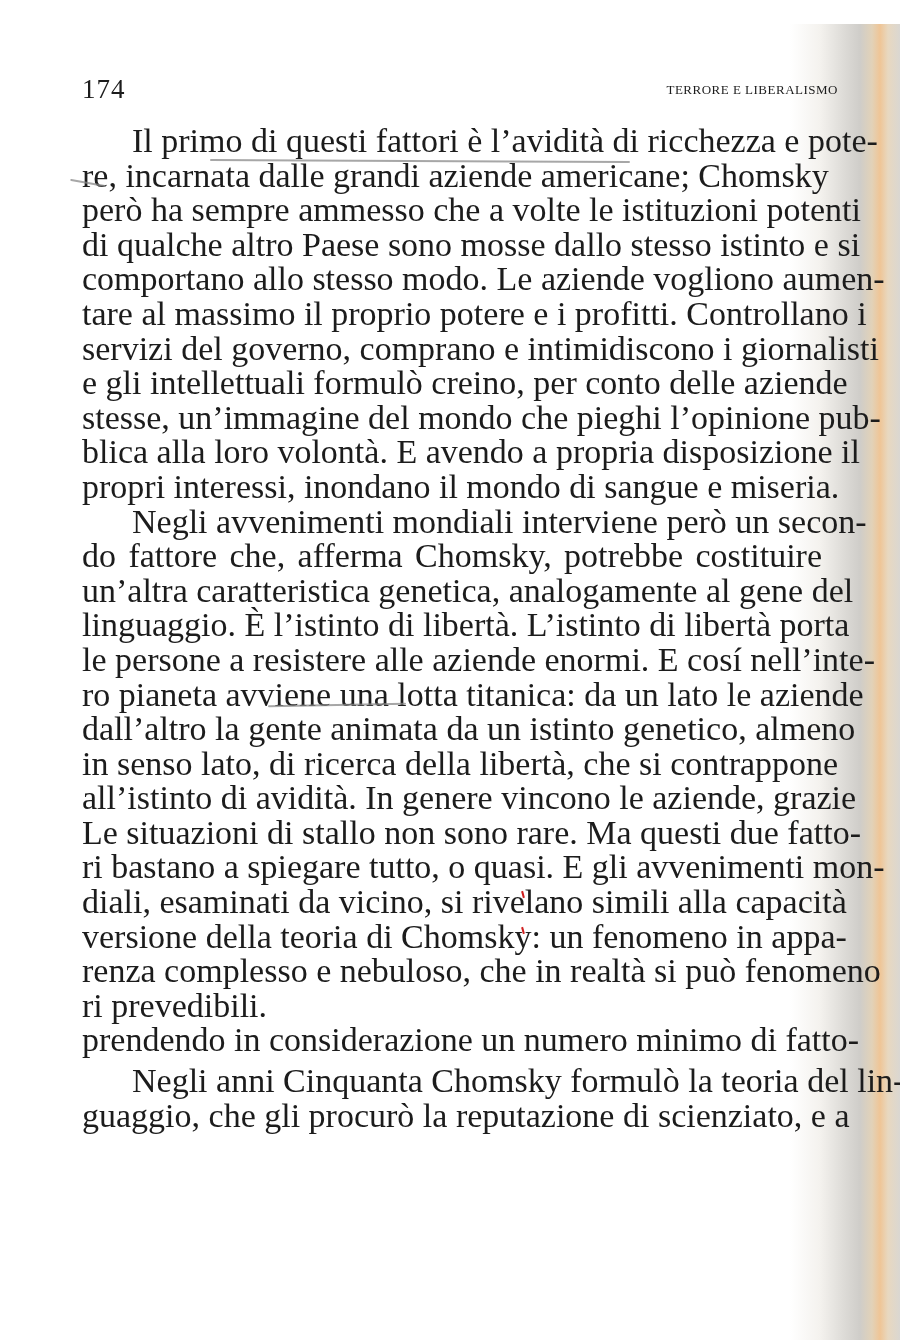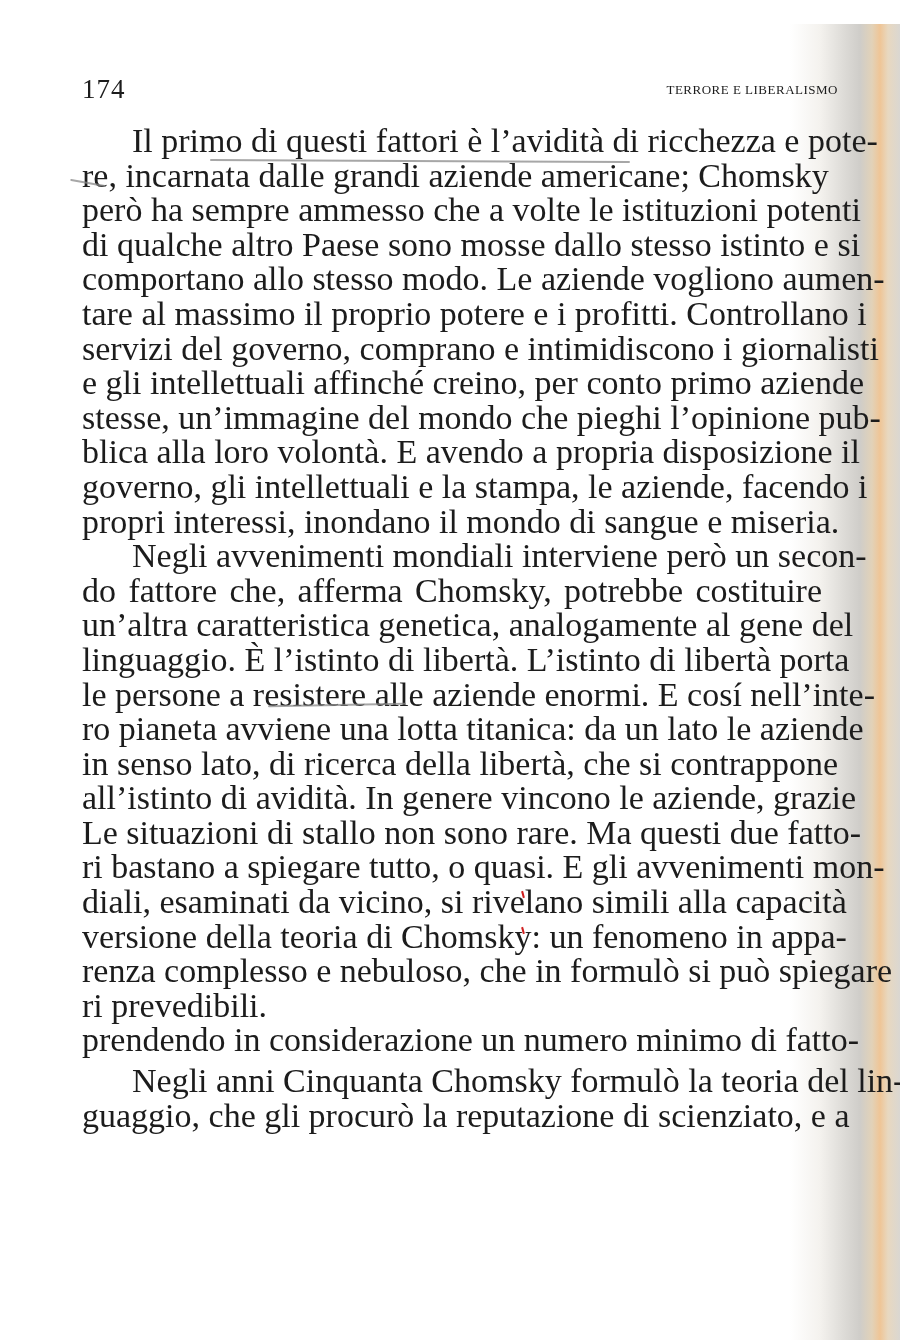--- a/index.html
+++ b/index.html
@@ -100,41 +100,41 @@
   <div class="body-text">
 
     <div>
       <span class="line indent">Il primo di questi fattori è l’avidità di ricchezza e pote-</span>
       <span class="line">re, incarnata dalle grandi aziende americane; Chomsky</span>
       <span class="line">però ha sempre ammesso che a volte le istituzioni potenti</span>
       <span class="line">di qualche altro Paese sono mosse dallo stesso istinto e si</span>
       <span class="line">comportano allo stesso modo. Le aziende vogliono aumen-</span>
       <span class="line">tare al massimo il proprio potere e i profitti. Controllano i</span>
       <span class="line">servizi del governo, comprano e intimidiscono i giornalisti</span>
-      <span class="line">e gli intellettuali affinché creino, per conto primo aziende</span>
+      <span class="line">e gli intellettuali formulò creino, per conto delle aziende</span>
       <span class="line">stesse, un’immagine del mondo che pieghi l’opinione pub-</span>
       <span class="line">blica alla loro volontà. E avendo a propria disposizione il</span>
-      <span class="line">governo, gli intellettuali e la stampa, le aziende, facendo i</span>
       <span class="line last">propri interessi, inondano il mondo di sangue e miseria.</span>
     </div>
 
     <div>
       <span class="line indent">Negli avvenimenti mondiali interviene però un secon-</span>
       <span class="line">do fattore che, afferma Chomsky, potrebbe costituire</span>
       <span class="line">un’altra caratteristica genetica, analogamente al gene del</span>
       <span class="line">linguaggio. È l’istinto di libertà. L’istinto di libertà porta</span>
       <span class="line">le persone a resistere alle aziende enormi. E cosí nell’inte-</span>
       <span class="line">ro pianeta avviene una lotta titanica: da un lato le aziende</span>
+      <span class="line">dall’altro la gente animata da un istinto genetico, almeno</span>
       <span class="line">in senso lato, di ricerca della libertà, che si contrappone</span>
       <span class="line">all’istinto di avidità. In genere vincono le aziende, grazie</span>
       <span class="line">Le situazioni di stallo non sono rare. Ma questi due fatto-</span>
       <span class="line">ri bastano a spiegare tutto, o quasi. E gli avvenimenti mon-</span>
       <span class="line">diali, esaminati da vicino, si rivelano simili alla capacità</span>
       <span class="line">versione della teoria di Chomsky: un fenomeno in appa-</span>
-      <span class="line">renza complesso e nebuloso, che in formulò si può spiegare</span>
+      <span class="line">renza complesso e nebuloso, che in realtà si può fenomeno</span>
       <span class="line last">ri prevedibili.</span>
       <span class="line">prendendo in considerazione un numero minimo di fatto-</span>
     </div>
 
     <div class="para-gap"></div>
 
     <div>
       <span class="line indent">Negli anni Cinquanta Chomsky formulò la teoria del lin-</span>
       <span class="line">guaggio, che gli procurò la reputazione di scienziato, e a</span>
     </div>

